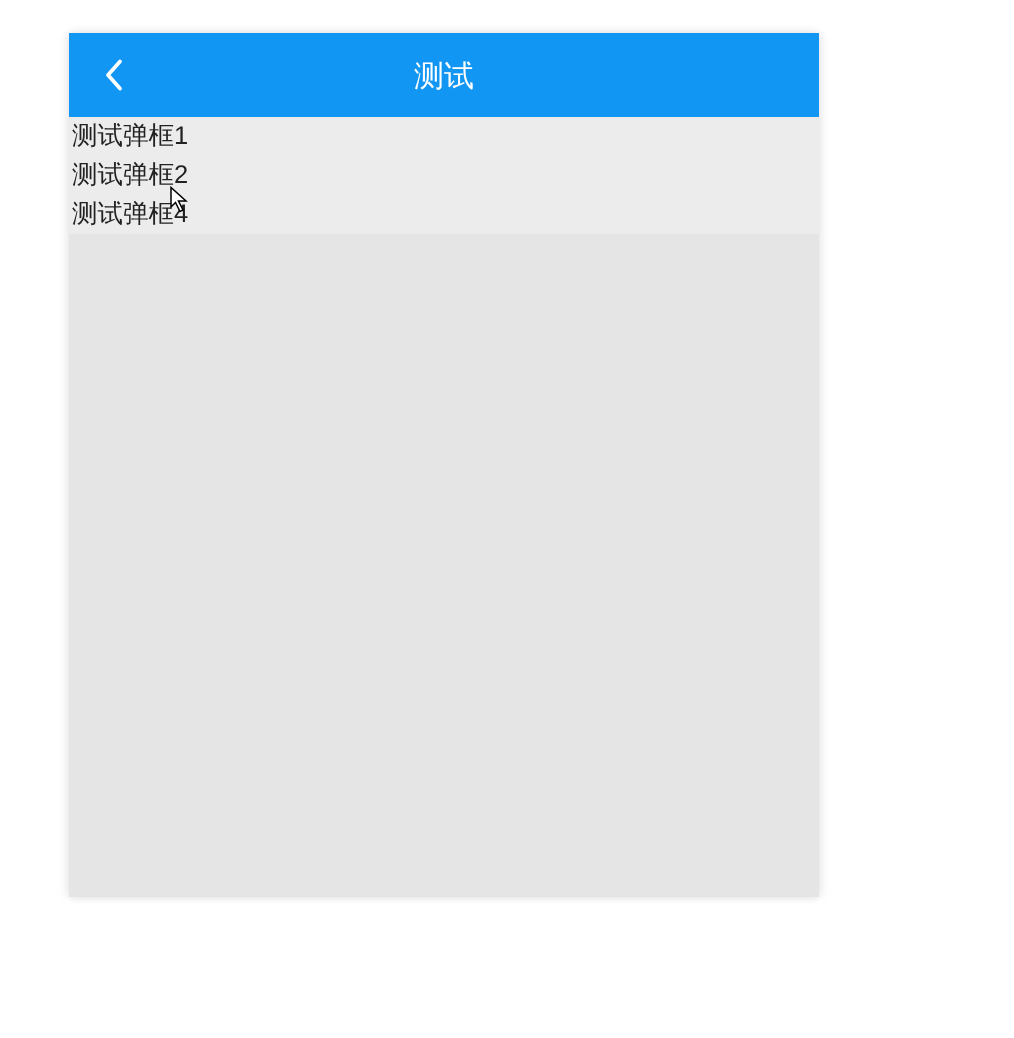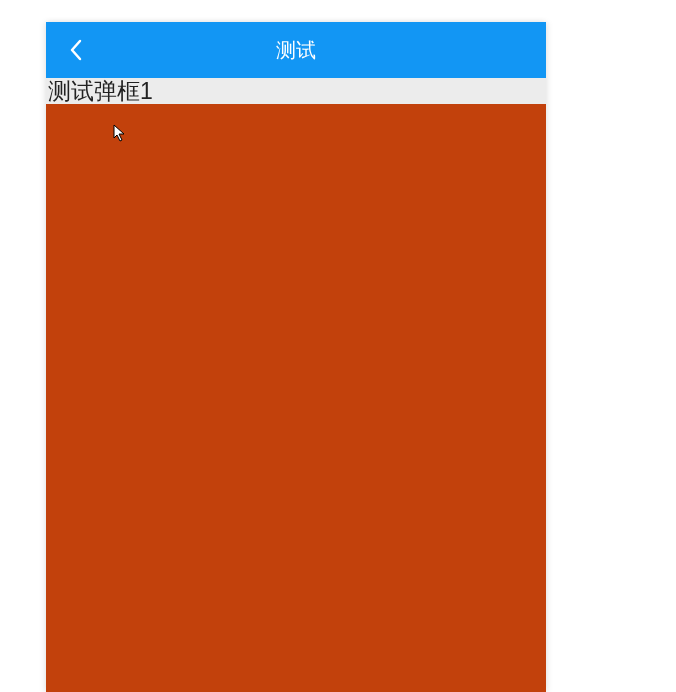--- a/index.html
+++ b/index.html
@@ -12,22 +12,22 @@
       font-family: -apple-system, BlinkMacSystemFont, "Segoe UI", "PingFang SC", "Microsoft YaHei", sans-serif;
       width: 676px;
       height: 692px;
       position: relative;
     }
     .phone-frame {
       position: absolute;
       left: 46px;
       top: 22px;
       width: 500px;
-      height: 670px;
-      background: #c2410c;
+      height: 576px;
+      background: #e5e5e5;
       box-shadow: -2px 0 6px rgba(0,0,0,0.08), 2px 0 6px rgba(0,0,0,0.08);
       overflow: hidden;
     }
     .header {
       height: 56px;
       background: #1296f4;
       display: flex;
       align-items: center;
       position: relative;
     }
@@ -51,21 +51,21 @@
       text-align: center;
       color: #ffffff;
       font-size: 20px;
       font-weight: 400;
     }
     .content {
       background: #ececec;
     }
     .list-item {
       color: #222222;
-      font-size: 23px;
+      font-size: 17px;
       line-height: 26px;
       padding: 0 2px;
       cursor: pointer;
       background: #ececec;
     }
     .cursor {
       position: absolute;
       left: 113px;
       top: 124px;
       width: 14px;
@@ -80,19 +80,21 @@
   <div class="header">
     <div class="back-button">
       <svg width="14" height="22" viewBox="0 0 14 22" fill="none">
         <path d="M11 2 L3 11 L11 20" stroke="#ffffff" stroke-width="2.5" stroke-linecap="round" stroke-linejoin="round"></path>
       </svg>
     </div>
     <div class="header-title">测试</div>
   </div>
   <div class="content">
     <div class="list-item">测试弹框1</div>
+    <div class="list-item">测试弹框2</div>
+    <div class="list-item">测试弹框4</div>
   </div>
 
 </div>
 
 <svg class="cursor" width="14" height="18" viewBox="0 0 14 18">
   <path d="M1 1 L1 14 L4 11 L7 17 L9 16 L6 10 L11 10 Z" fill="#ffffff" stroke="#000000" stroke-width="1"></path>
 </svg>
 
 </body></html>

